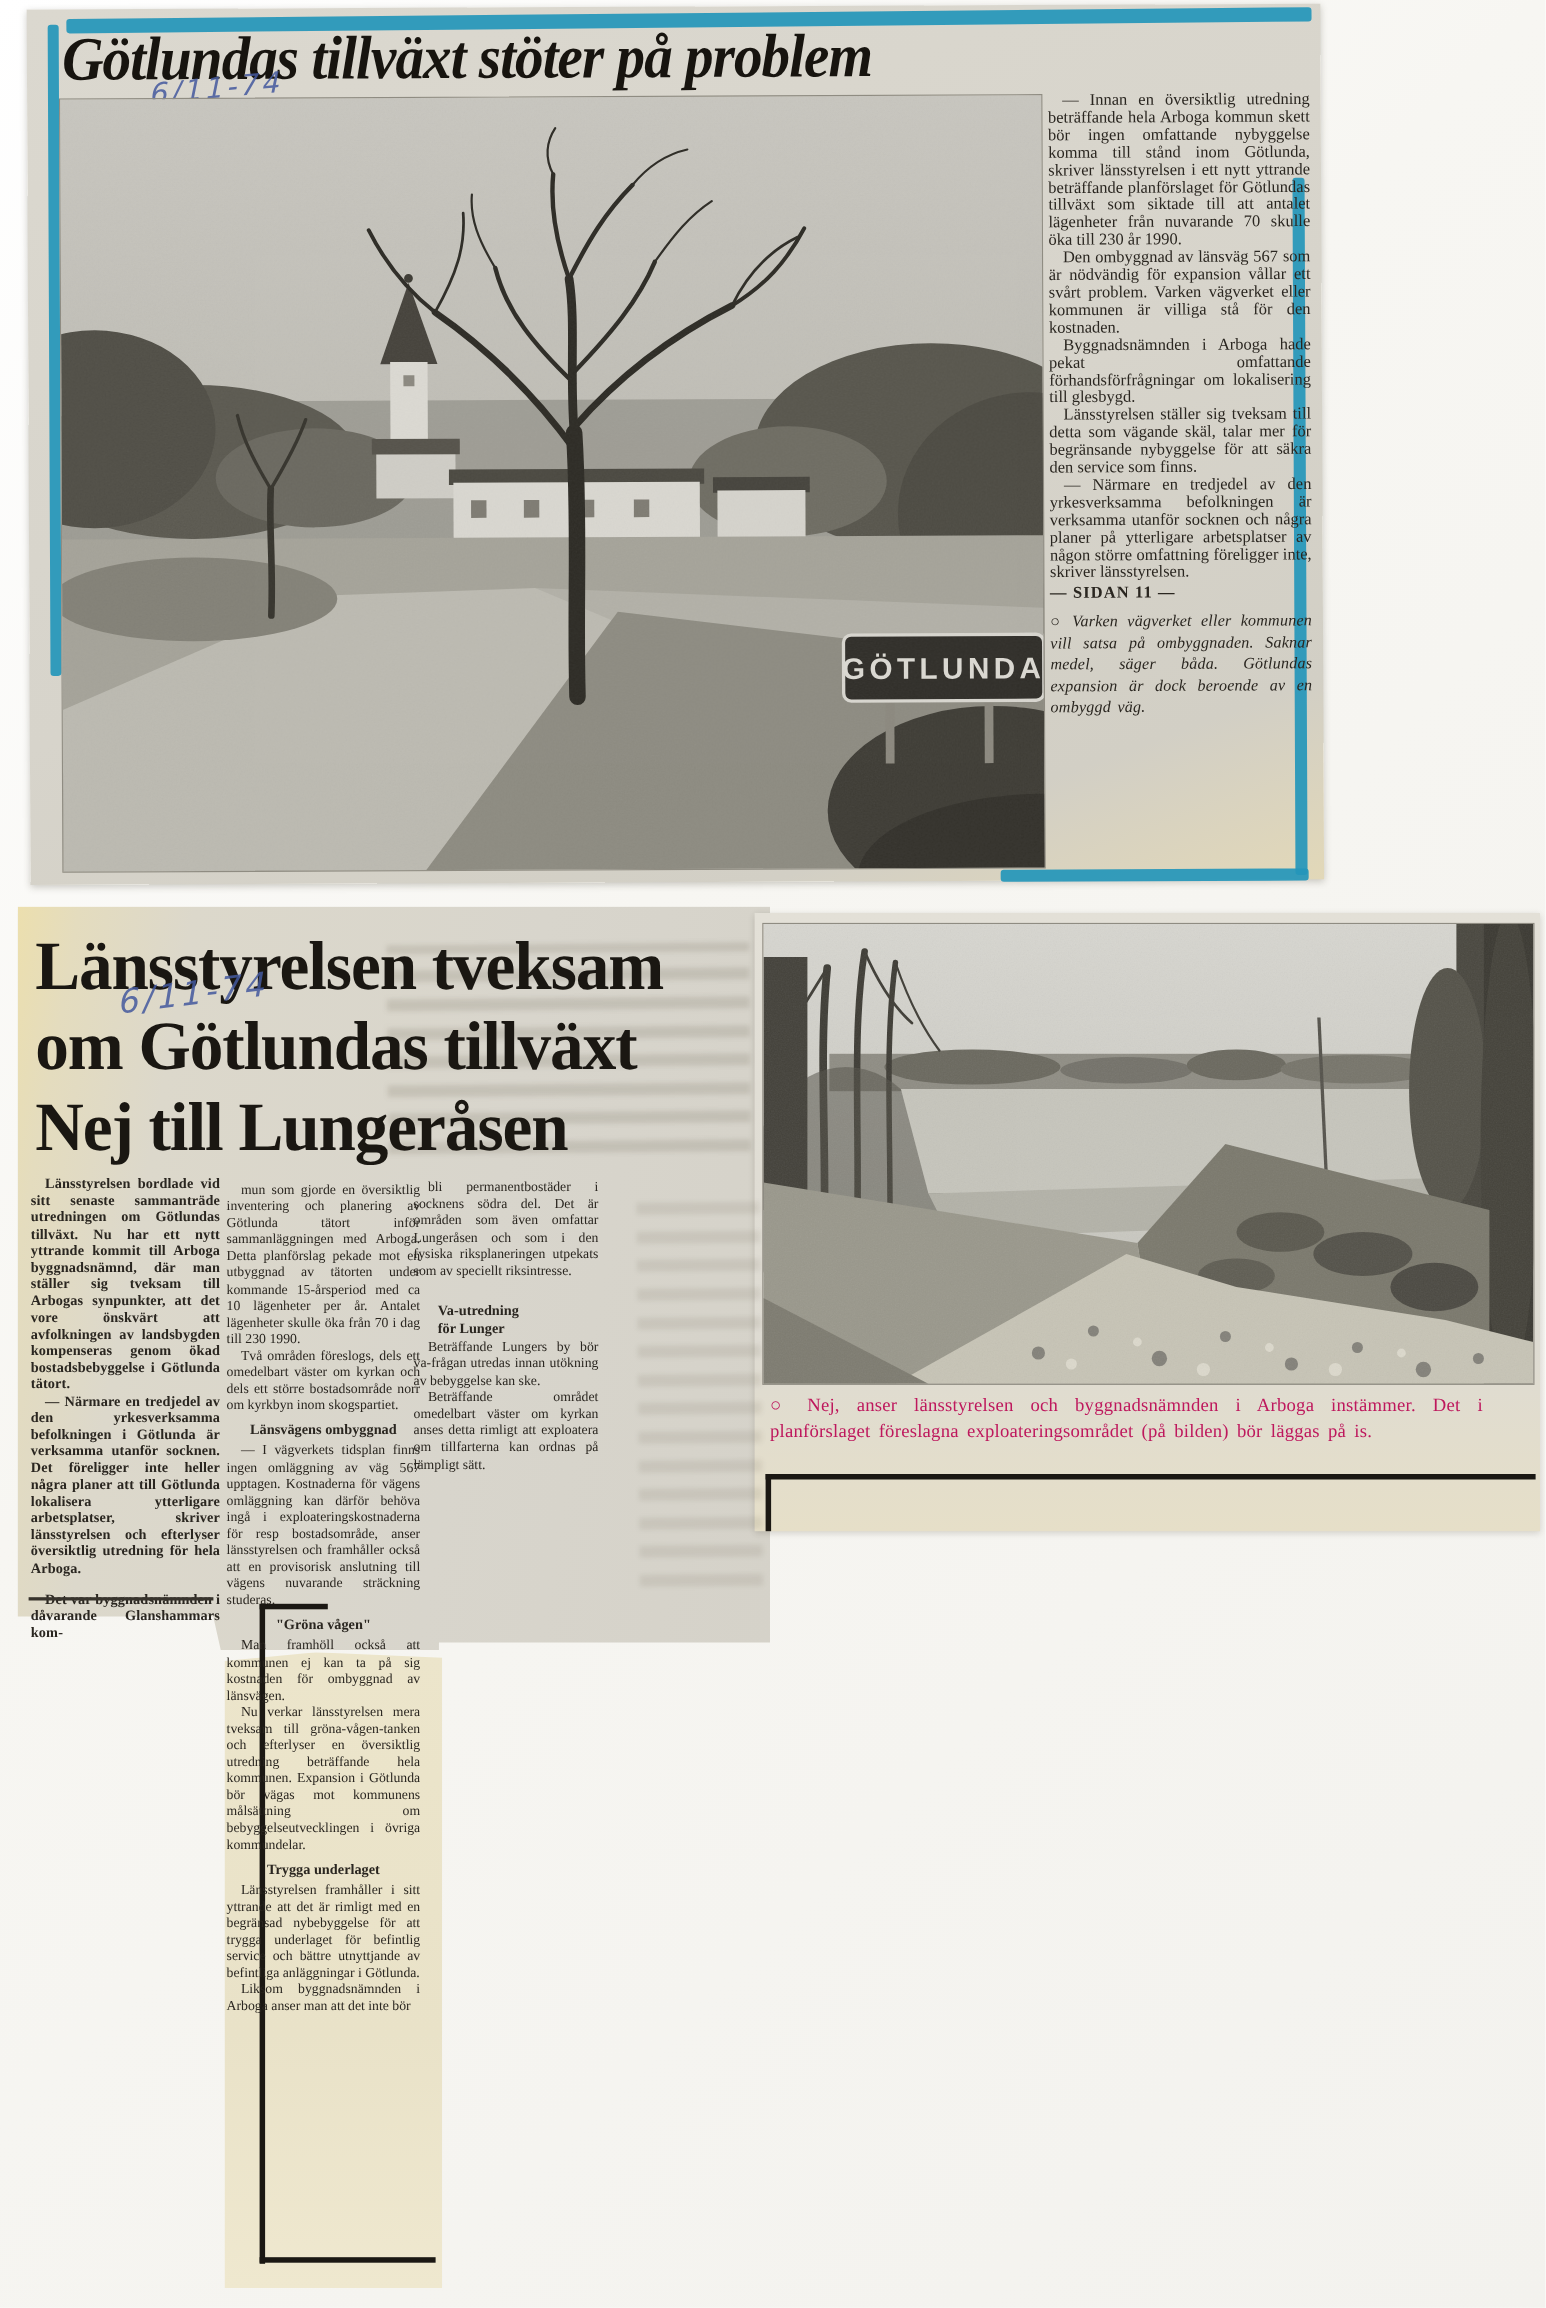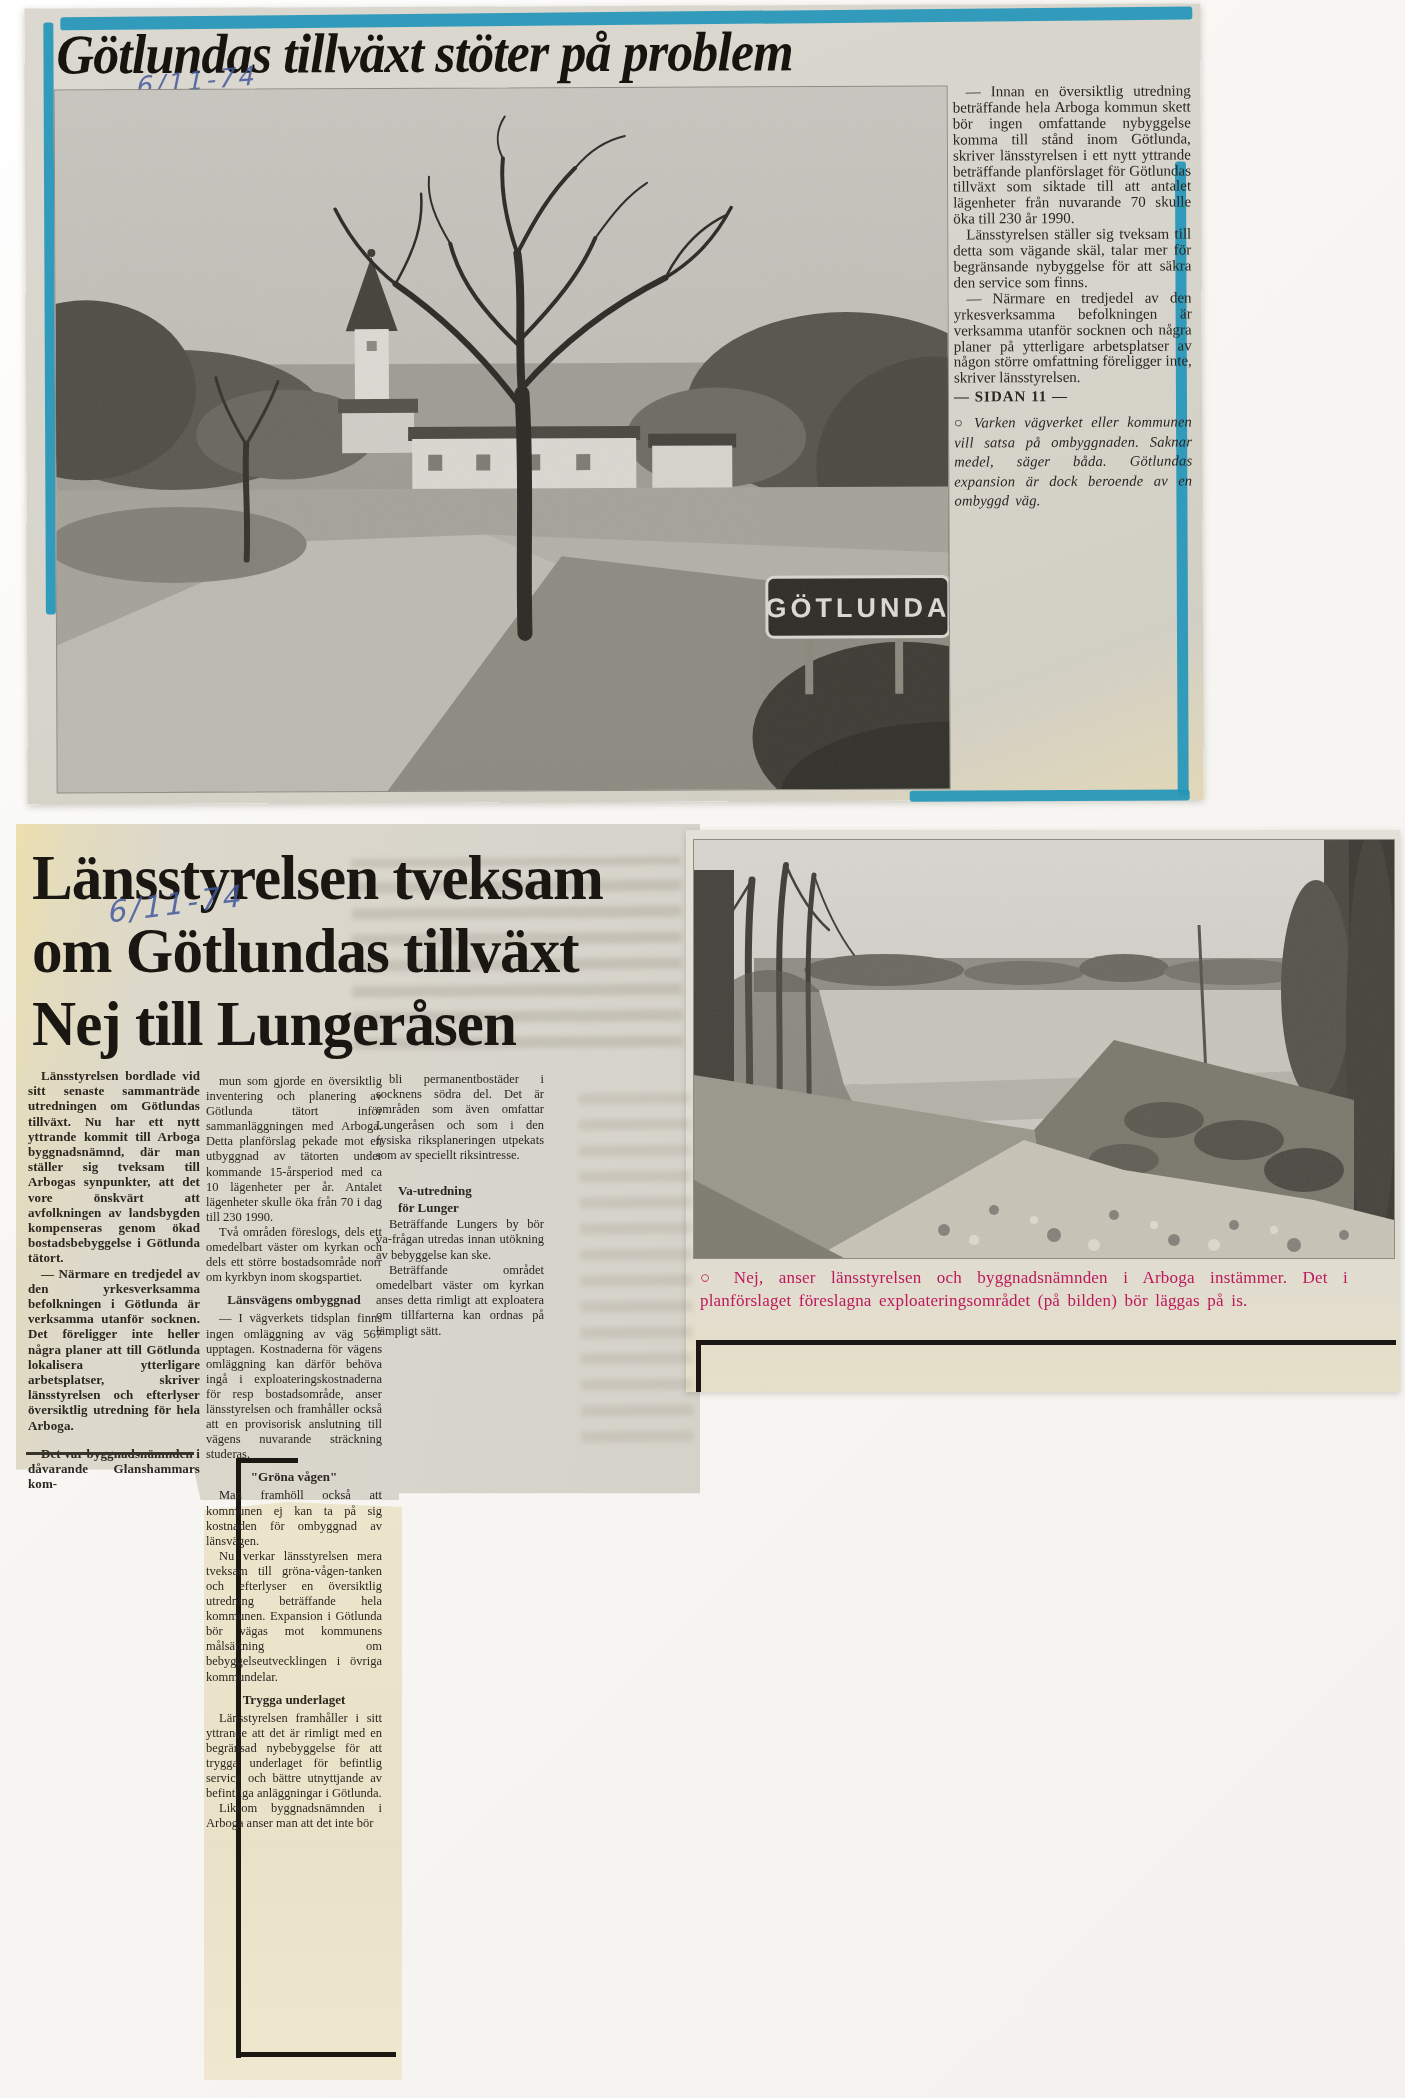--- a/index.html
+++ b/index.html
@@ -165,20 +165,22 @@
       <rect x="748" y="545" width="8" height="62" fill="#8b887e"></rect>
       <rect x="838" y="545" width="8" height="62" fill="#8b887e"></rect>
       <rect x="710" y="490" width="182" height="60" rx="7" fill="#2f2d28" stroke="#d8d6cf" stroke-width="3"></rect>
       <text x="801" y="530" text-anchor="middle" font-family="Liberation Sans, sans-serif" font-weight="bold" font-size="27" letter-spacing="4" fill="#dbd9d2">GÖTLUNDA</text>
     </g>
     <rect width="892" height="702" filter="url(#grain)" opacity=".55"></rect>
   </svg>
 
   <div class="abs col artcol" style="left:928px;top:80px;width:238px;">
     <p>— Innan en översiktlig utredning beträffande hela Arboga kommun skett bör ingen omfattande nybyggelse komma till stånd inom Götlunda, skriver länsstyrelsen i ett nytt yttrande beträffande planförslaget för Götlundas tillväxt som siktade till att antalet lägenheter från nuvarande 70 skulle öka till 230 år 1990.</p>
+    <p>Den ombyggnad av länsväg 567 som är nödvändig för expansion vållar ett svårt problem. Varken vägverket eller kommunen är villiga stå för den kostnaden.</p>
+    <p>Byggnadsnämnden i Arboga hade pekat omfattande förhandsförfrågningar om lokalisering till glesbygd.</p>
     <p>Länsstyrelsen ställer sig tveksam till detta som vägande skäl, talar mer för begränsande nybyggelse för att säkra den service som finns.</p>
     <p>— Närmare en tredjedel av den yrkesverksamma befolkningen är verksamma utanför socknen och några planer på ytterligare arbetsplatser av någon större omfattning föreligger inte, skriver länsstyrelsen.</p>
     <p class="pageref">— SIDAN 11 —</p>
     <p class="caption">○ Varken vägverket eller kommunen vill satsa på ombyggnaden. Saknar medel, säger båda. Götlundas expansion är dock beroende av en ombyggd väg.</p>
   </div>
 </div>
 
 <div class="abs paperA"></div>
 <div class="abs paperB"></div>
 <div class="abs paperStrip"></div>

